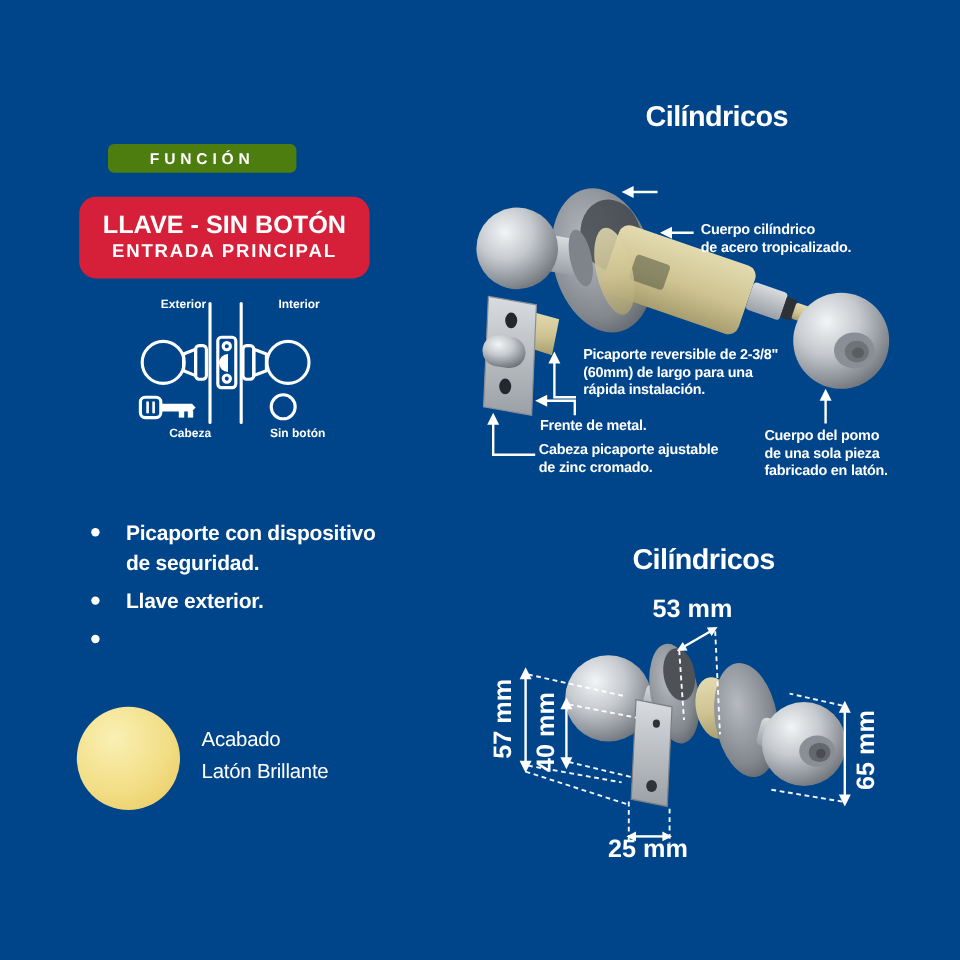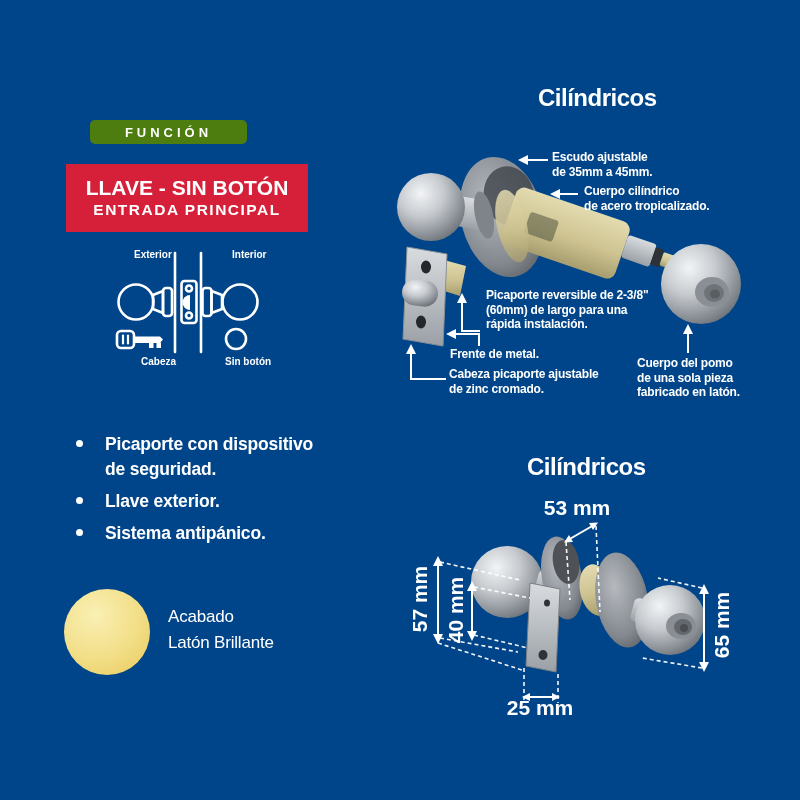--- a/index.html
+++ b/index.html
@@ -12,21 +12,21 @@
   .abs{position:absolute;}
   
   .funcion-banner{
     left:90px;top:120px;width:157px;height:24px;
     background:#4d7c0f;border-radius:5px;
     display:flex;align-items:center;justify-content:center;
     font-size:13px;font-weight:bold;letter-spacing:4px;color:#fff;
   }
   .funcion-box{
     left:66px;top:164px;width:242px;height:68px;
-    background:#D6203A;border-radius:0;
+    background:#D6203A;border-radius:14px;
     display:flex;flex-direction:column;align-items:center;justify-content:center;
     text-align:center;
   }
   .funcion-box .l1{font-size:21px;font-weight:bold;letter-spacing:0px;line-height:24px;}
   .funcion-box .l2{font-size:15.5px;font-weight:bold;letter-spacing:1.5px;line-height:20px;}
   .mini-label{font-size:10px;font-weight:bold;white-space:nowrap;margin-left:16px;}
   .features{left:76px;top:432px;width:240px;}
   .feature-row{display:flex;margin-bottom:7px;}
   .feature-dot{flex:0 0 7px;width:7px;height:7px;border-radius:50%;background:#fff;margin-top:8px;margin-right:22px;}
   .feature-text{font-size:17.5px;font-weight:bold;letter-spacing:-0.2px;line-height:25px;}
@@ -104,21 +104,20 @@
     <div class="feature-row">
       <span class="feature-dot"></span>
       <span class="feature-text">Picaporte con dispositivo de seguridad.</span>
     </div>
     <div class="feature-row">
       <span class="feature-dot"></span>
       <span class="feature-text">Llave exterior.</span>
     </div>
     <div class="feature-row">
       <span class="feature-dot"></span>
-      <span class="feature-text">Sistema antipánico.</span>
     </div>
   </div>
 
   <div class="abs finish-swatch"></div>
   <div class="abs finish-caption">
     <div>Acabado</div>
     <div>Latón Brillante</div>
   </div>
 
   <div class="abs section-title" style="left:538px;top:84px;">Cilíndricos</div>
@@ -194,24 +193,20 @@
     <g fill="#fff" stroke="none">
       <polygon points="518,160 528,155 528,165"></polygon>
       <polygon points="550,194 560,189 560,199"></polygon>
       <polygon points="462,293 457,303 467,303"></polygon>
       <polygon points="446,334 456,329 456,339"></polygon>
       <polygon points="411,344 406,354 416,354"></polygon>
       <polygon points="688,324 683,334 693,334"></polygon>
     </g>
   </svg>
 
-  <div class="abs callout" style="left:552px;top:150px;">
-    <div>Escudo ajustable</div>
-    <div>de 35mm a 45mm.</div>
-  </div>
   <div class="abs callout" style="left:584px;top:184px;">
     <div>Cuerpo cilíndrico</div>
     <div>de acero tropicalizado.</div>
   </div>
   <div class="abs callout" style="left:486px;top:288px;">
     <div>Picaporte reversible de 2-3/8"</div>
     <div>(60mm) de largo para una</div>
     <div>rápida instalación.</div>
   </div>
   <div class="abs callout" style="left:450px;top:347px;">

